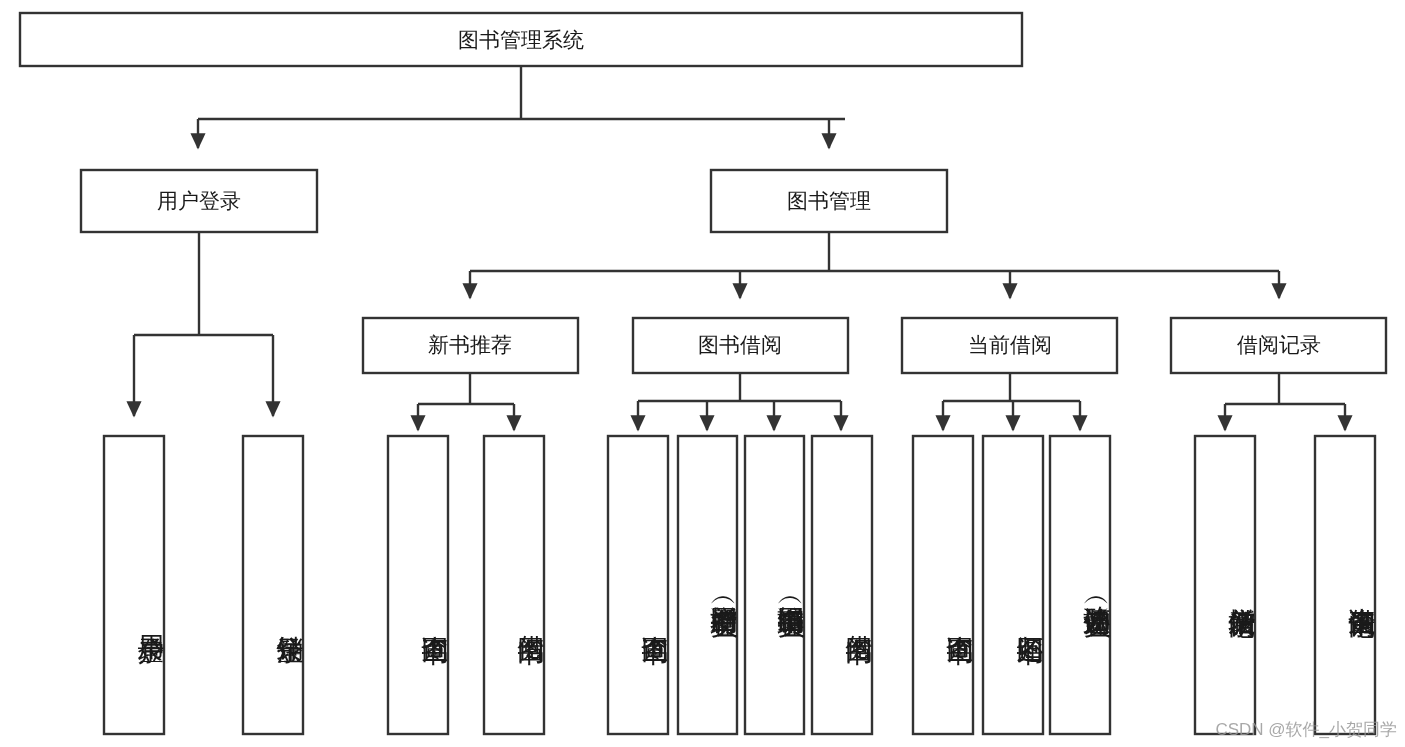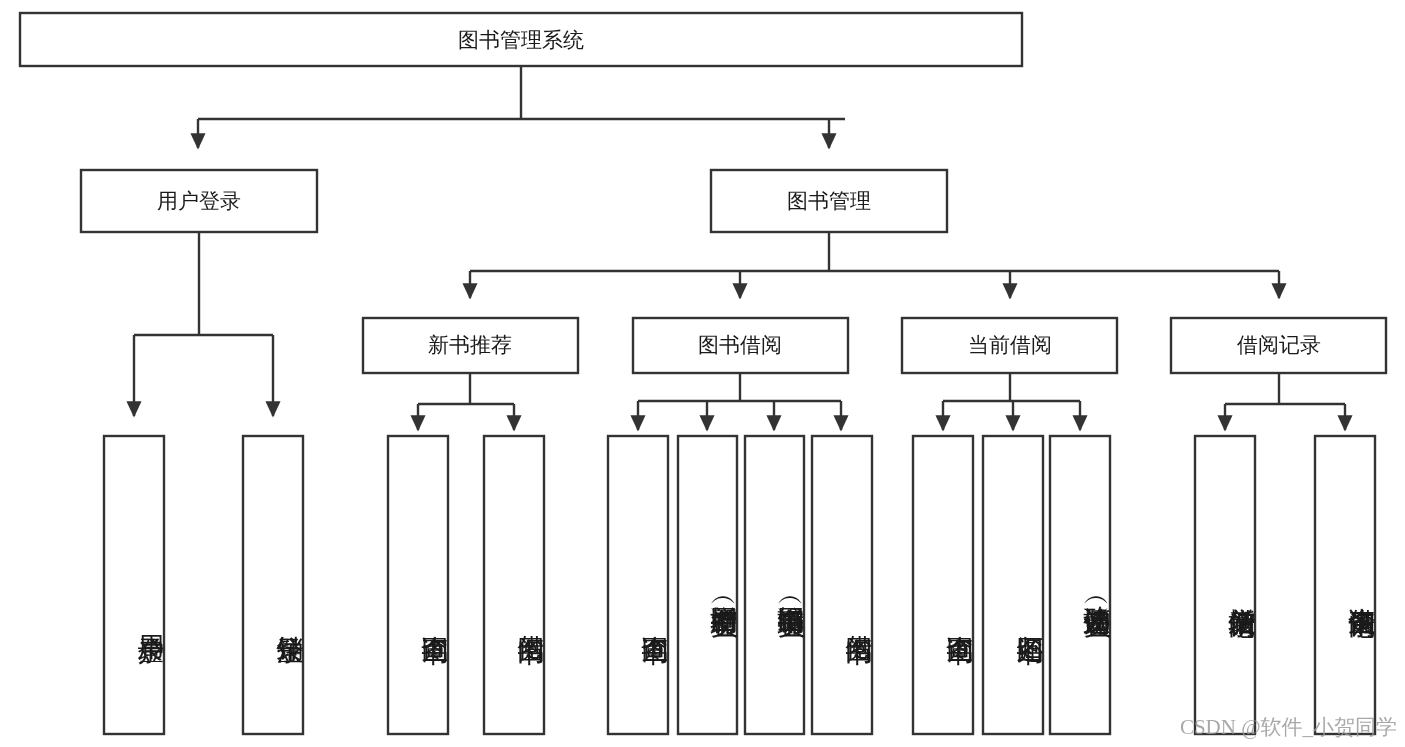--- a/index.html
+++ b/index.html
@@ -61,22 +61,22 @@
     align-items: flex-start;
     justify-content: center;
     white-space: nowrap;
     pointer-events: none;
     user-select: none;
   }
   .watermark {
     position: absolute;
     right: 8px;
     bottom: 6px;
-    font-family: Liberation Serif, serif;
-    font-size: 21px;
+    font-family: Liberation Sans, sans-serif;
+    font-size: 17px;
     color: #9a9a9a;
     opacity: 0.85;
     white-space: nowrap;
   }
 </style>
 </head>
 <body>
 
 <div id="diagram-root">
 

